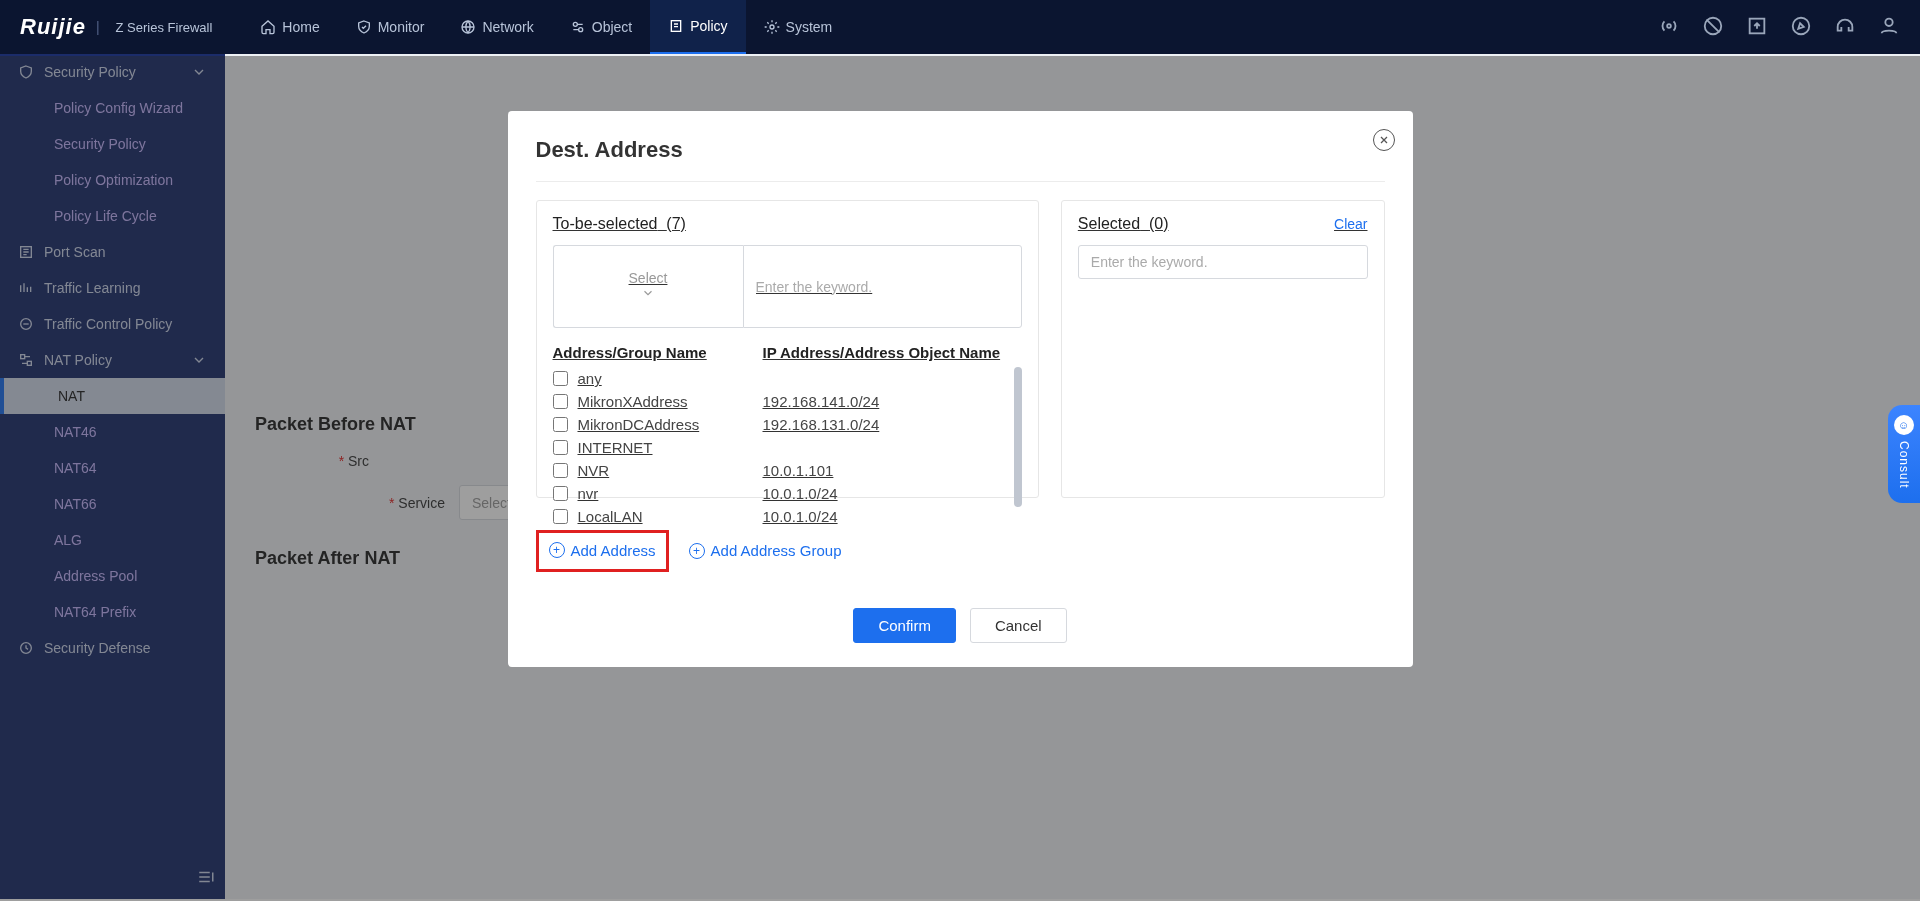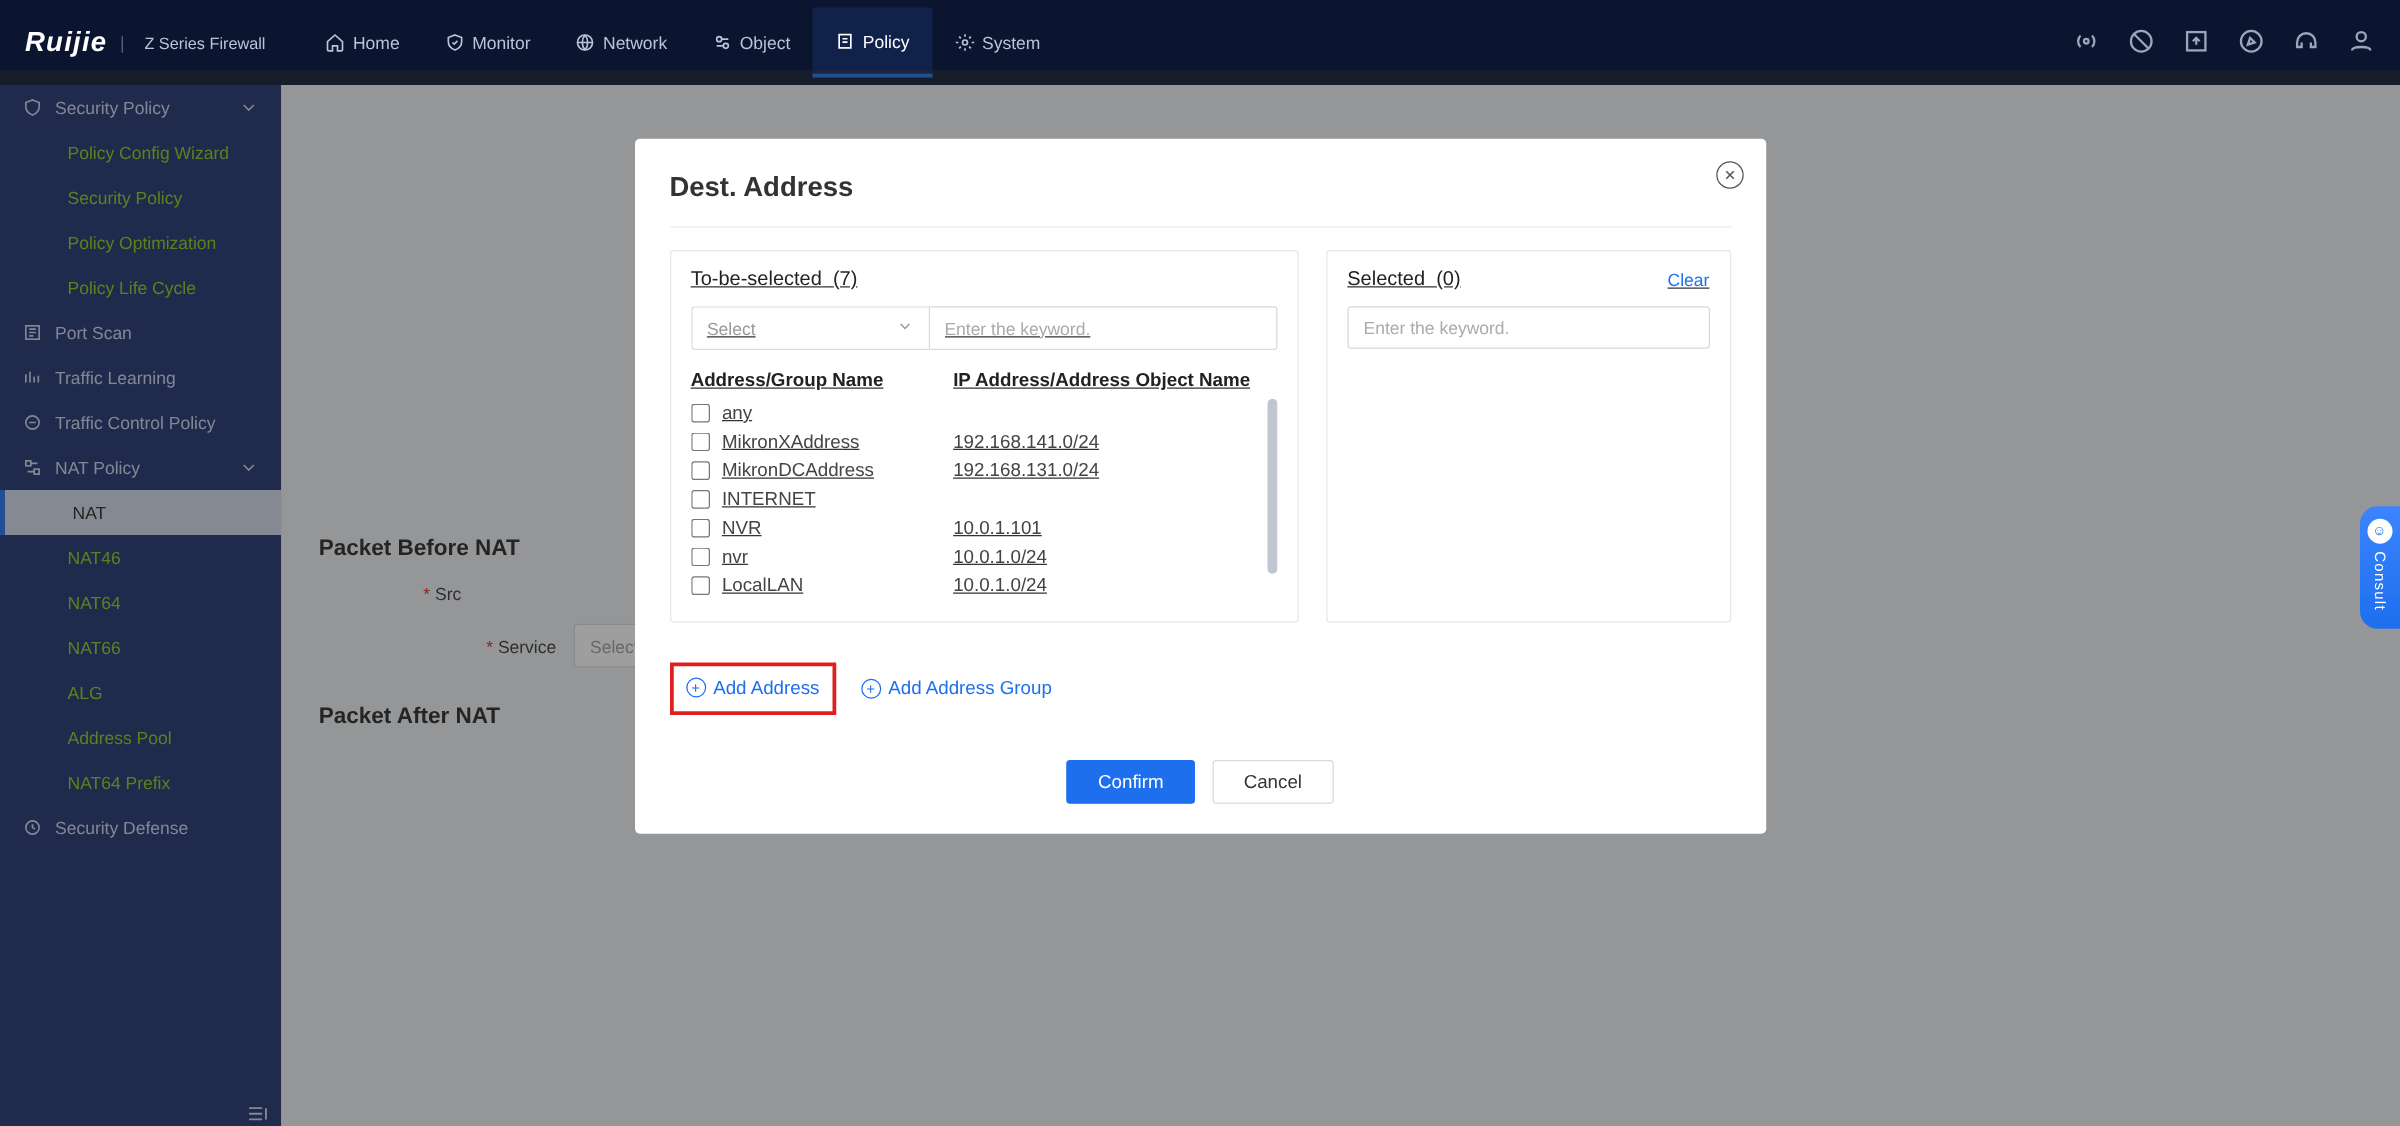--- a/index.html
+++ b/index.html
@@ -1,36 +1,36 @@
 <!DOCTYPE html>
 <html><head>
 <meta charset="utf-8">
 <style>
   * { box-sizing: border-box; margin: 0; padding: 0; }
   html, body { height: 100%; font-family: Arial, Helvetica, sans-serif; font-size: 14px; color: #333; }
   body { overflow: hidden; }
 
   
-  .topnav { height: 68px; background: #0b1530; color: #e6e6e6; display: flex; align-items: center; padding: 0 20px; }
+  .topnav { height: 54px; background: #0b1530; color: #e6e6e6; display: flex; align-items: center; padding: 0 20px; }
   .brand { display: flex; align-items: center; gap: 10px; }
   .brand .logo { font-weight: bold; font-style: italic; font-size: 22px; color: #fff; letter-spacing: 1px; }
   .brand .tag { font-size: 13px; color: #b8c4d9; margin-left: 6px; }
   .tn-items { display: flex; align-items: center; margin-left: 30px; gap: 0; }
   .tn-item { display: flex; align-items: center; gap: 6px; padding: 0 18px; height: 56px; color: #b8c4d9; cursor: pointer; }
   .tn-item.active { background: #10224a; border-bottom: 3px solid #1d6fee; color: #fff; }
   .tn-svg { width: 16px; height: 16px; }
   .tn-right { margin-left: auto; display: flex; align-items: center; gap: 22px; color: #9aa6ba; }
   .tn-right svg { width: 22px; height: 22px; cursor: pointer; }
 
   
   .layout { display: flex; height: calc(100% - 56px); }
   .sidebar { width: 225px; background: #1b2c6a; color: #cdd6ec; overflow-y: auto; position: relative; flex-shrink: 0; }
   .sb-section { padding: 10px 18px; display: flex; align-items: center; gap: 10px; color: #cdd6ec; cursor: pointer; }
   .sb-section .label { flex: 1; }
-  .sb-sub { padding: 10px 18px 10px 54px; color: #84cc16; cursor: pointer; }
+  .sb-sub { padding: 10px 18px 10px 54px; color: #c4b5fd; cursor: pointer; }
   .sb-sub.active { background: #cfd9ea; color: #222; border-left: 4px solid #1d6fee; }
   .sb-group { }
   .sb-icon { width: 16px; height: 16px; flex-shrink: 0; }
   .sb-collapse { position: absolute; bottom: 10px; right: 10px; color: #cdd6ec; }
 
   
   .main { flex: 1; background: #eef1f5; padding: 20px 30px; overflow: auto; position: relative; }
   .back-btn { display: inline-flex; align-items: center; gap: 4px; border: 1px solid #d6d9de; background: #fff; padding: 6px 14px; border-radius: 3px; color: #555; cursor: pointer; }
   .page-title-row { display: flex; align-items: center; gap: 26px; margin-bottom: 20px; }
   .page-title { font-size: 24px; font-weight: 700; color: #222; }
@@ -51,21 +51,21 @@
   .modal-close svg { width: 12px; height: 12px; }
 
   .panes { display: flex; gap: 22px; }
   .pane { border: 1px solid #e6e6e6; border-radius: 3px; padding: 14px 16px; height: 298px; text-decoration: underline; }
   .pane.left { flex: 1.62; }
   .pane.right { flex: 1; }
   .pane-header { display: flex; align-items: center; justify-content: space-between; margin-bottom: 12px; }
   .pane-title { color: #222; font-size: 16px; }
   .clear-link { color: #1d6fee; cursor: pointer; font-size: 14px; }
   .filter-row { display: flex; gap: 0; margin-bottom: 10px; }
-  .dropdown { border: 1px solid #d6d9de; padding: 8px 12px; width: 190px; display: flex; align-items: center; justify-content: space-between; color: #999; cursor: pointer; border-right: none; border-top-left-radius: 3px; border-bottom-left-radius: 3px; }
+  .dropdown { border: 1px solid #d6d9de; padding: 24px 12px; width: 190px; display: flex; align-items: center; justify-content: space-between; color: #999; cursor: pointer; border-right: none; border-top-left-radius: 3px; border-bottom-left-radius: 3px; flex-direction: column; }
   .textinput { border: 1px solid #d6d9de; padding: 8px 12px; flex: 1; color: #333; border-top-right-radius: 3px; border-bottom-right-radius: 3px; font-size: 14px; }
   .textinput.full { border-radius: 3px; width: 100%; }
   ::placeholder { color: #aaa; }
 
   .tbl-head { display: flex; font-weight: 700; color: #222; padding: 6px 0; font-size: 15px; }
   .col-a { width: 210px; }
   .col-b { flex: 1; }
   .tbl-body { overflow-y: auto; height: 164px; position: relative; }
   .tbl-row { display: flex; align-items: center; padding: 3px 0; color: #444; font-size: 15px; }
   .tbl-row input[type=checkbox] { margin-right: 10px; width: 15px; height: 15px; accent-color: #1d6fee; }

